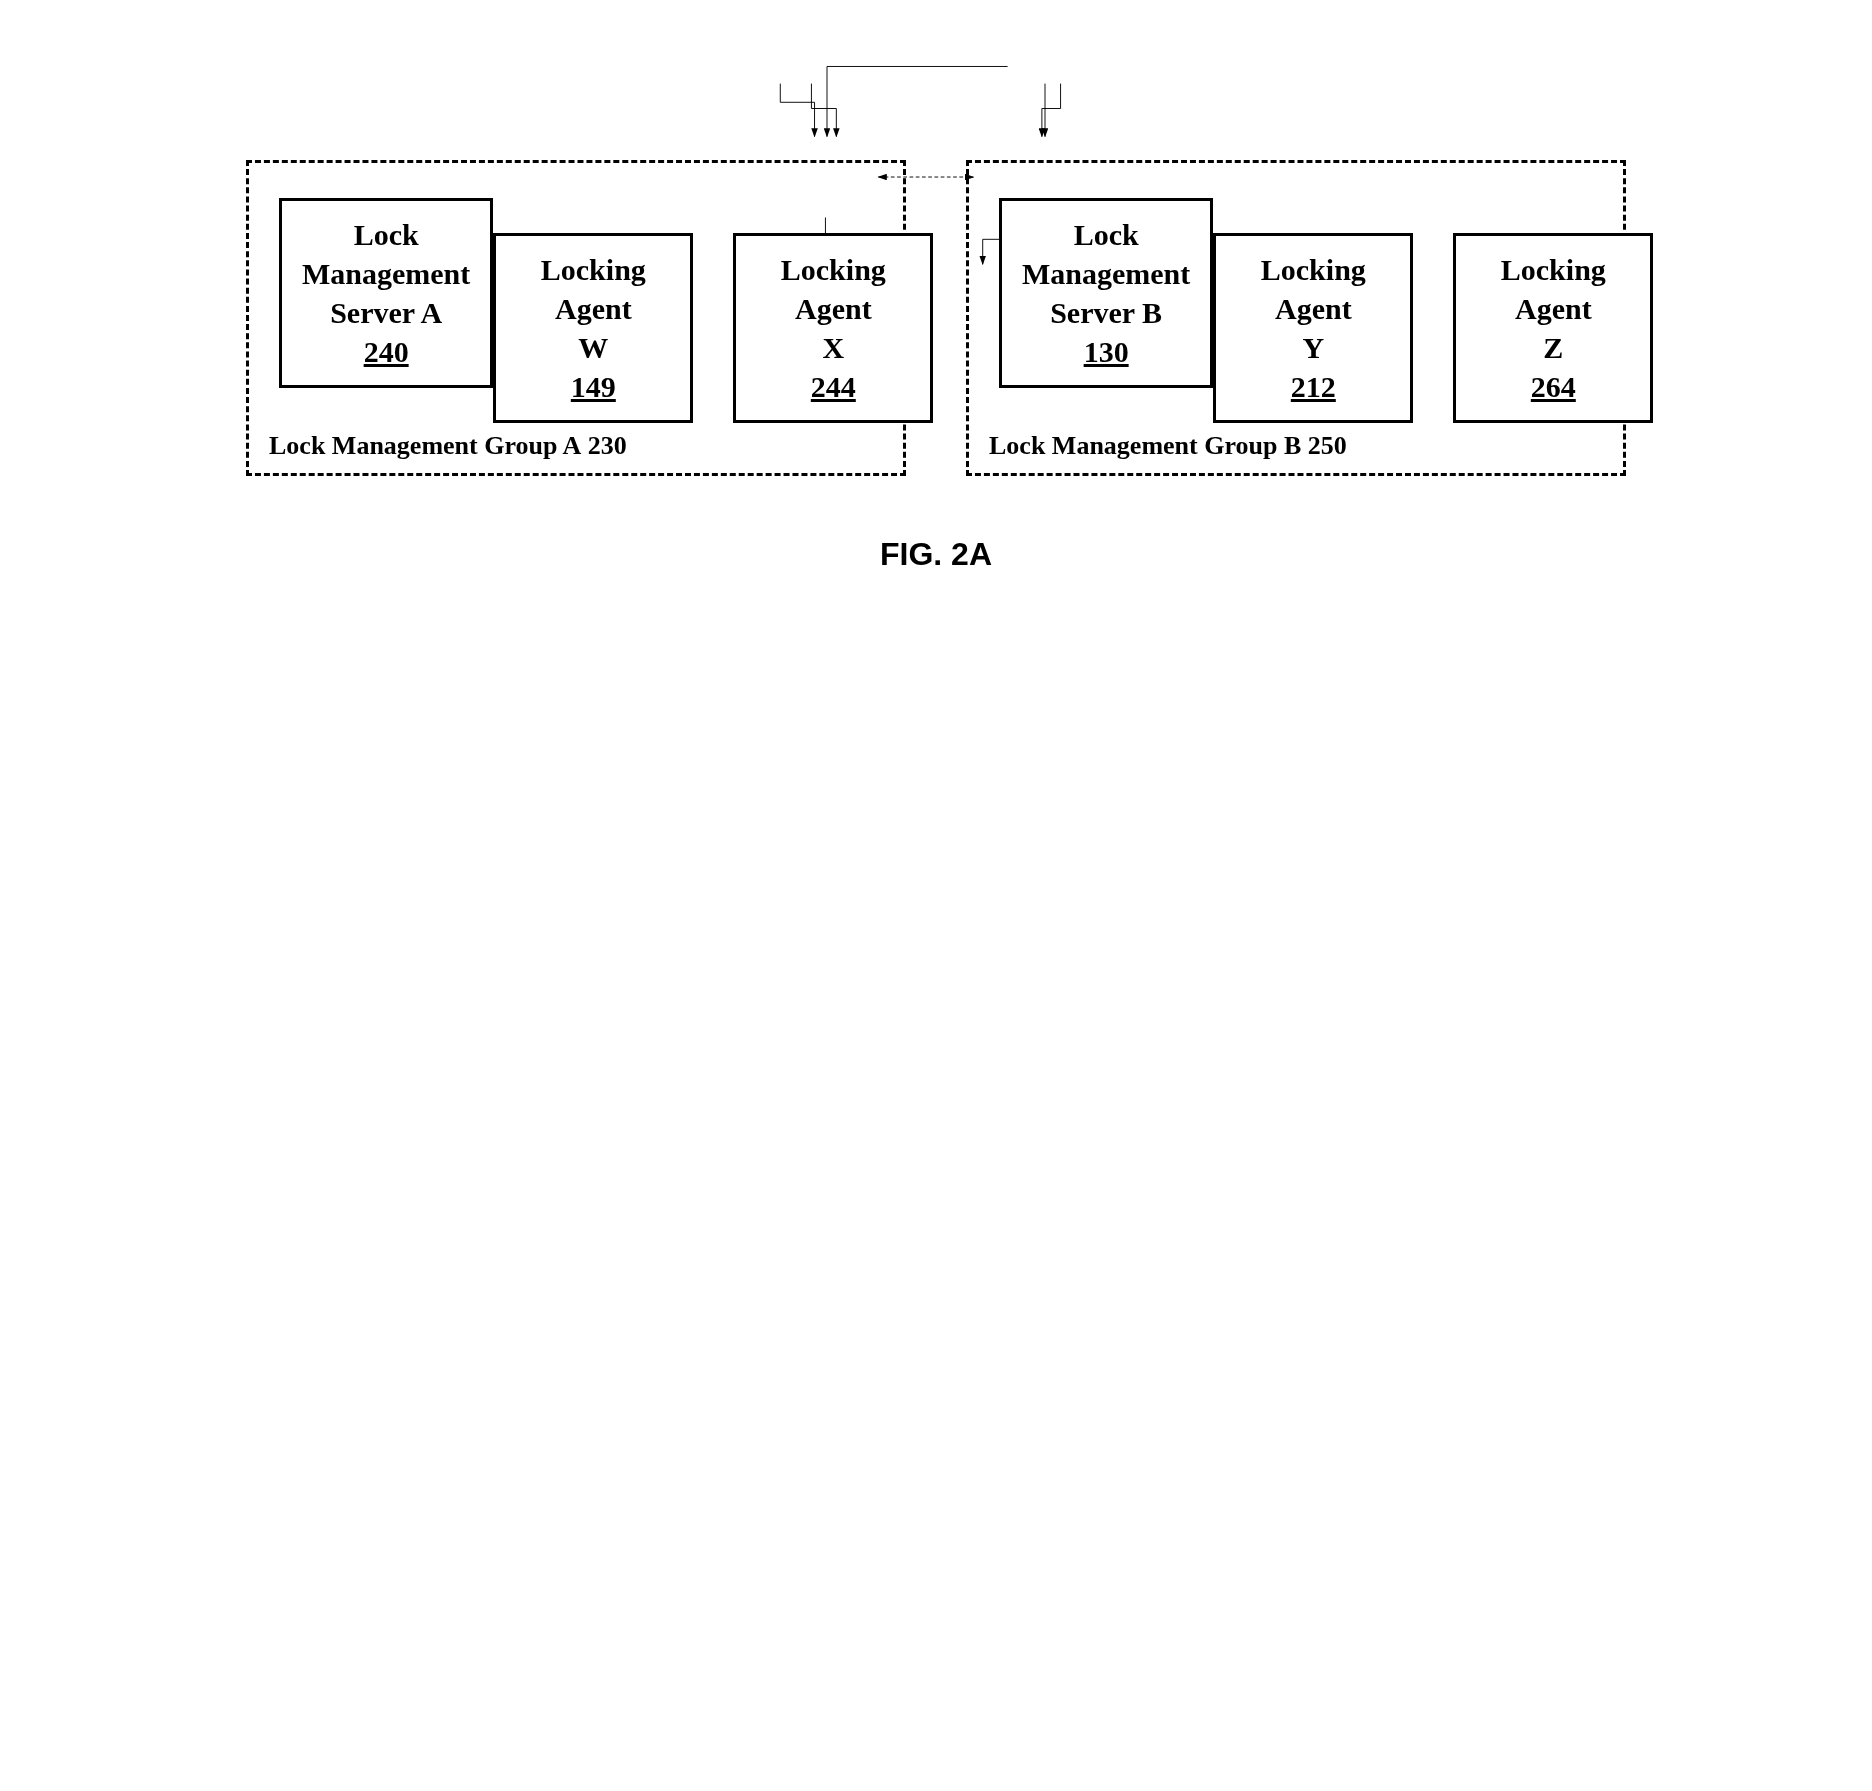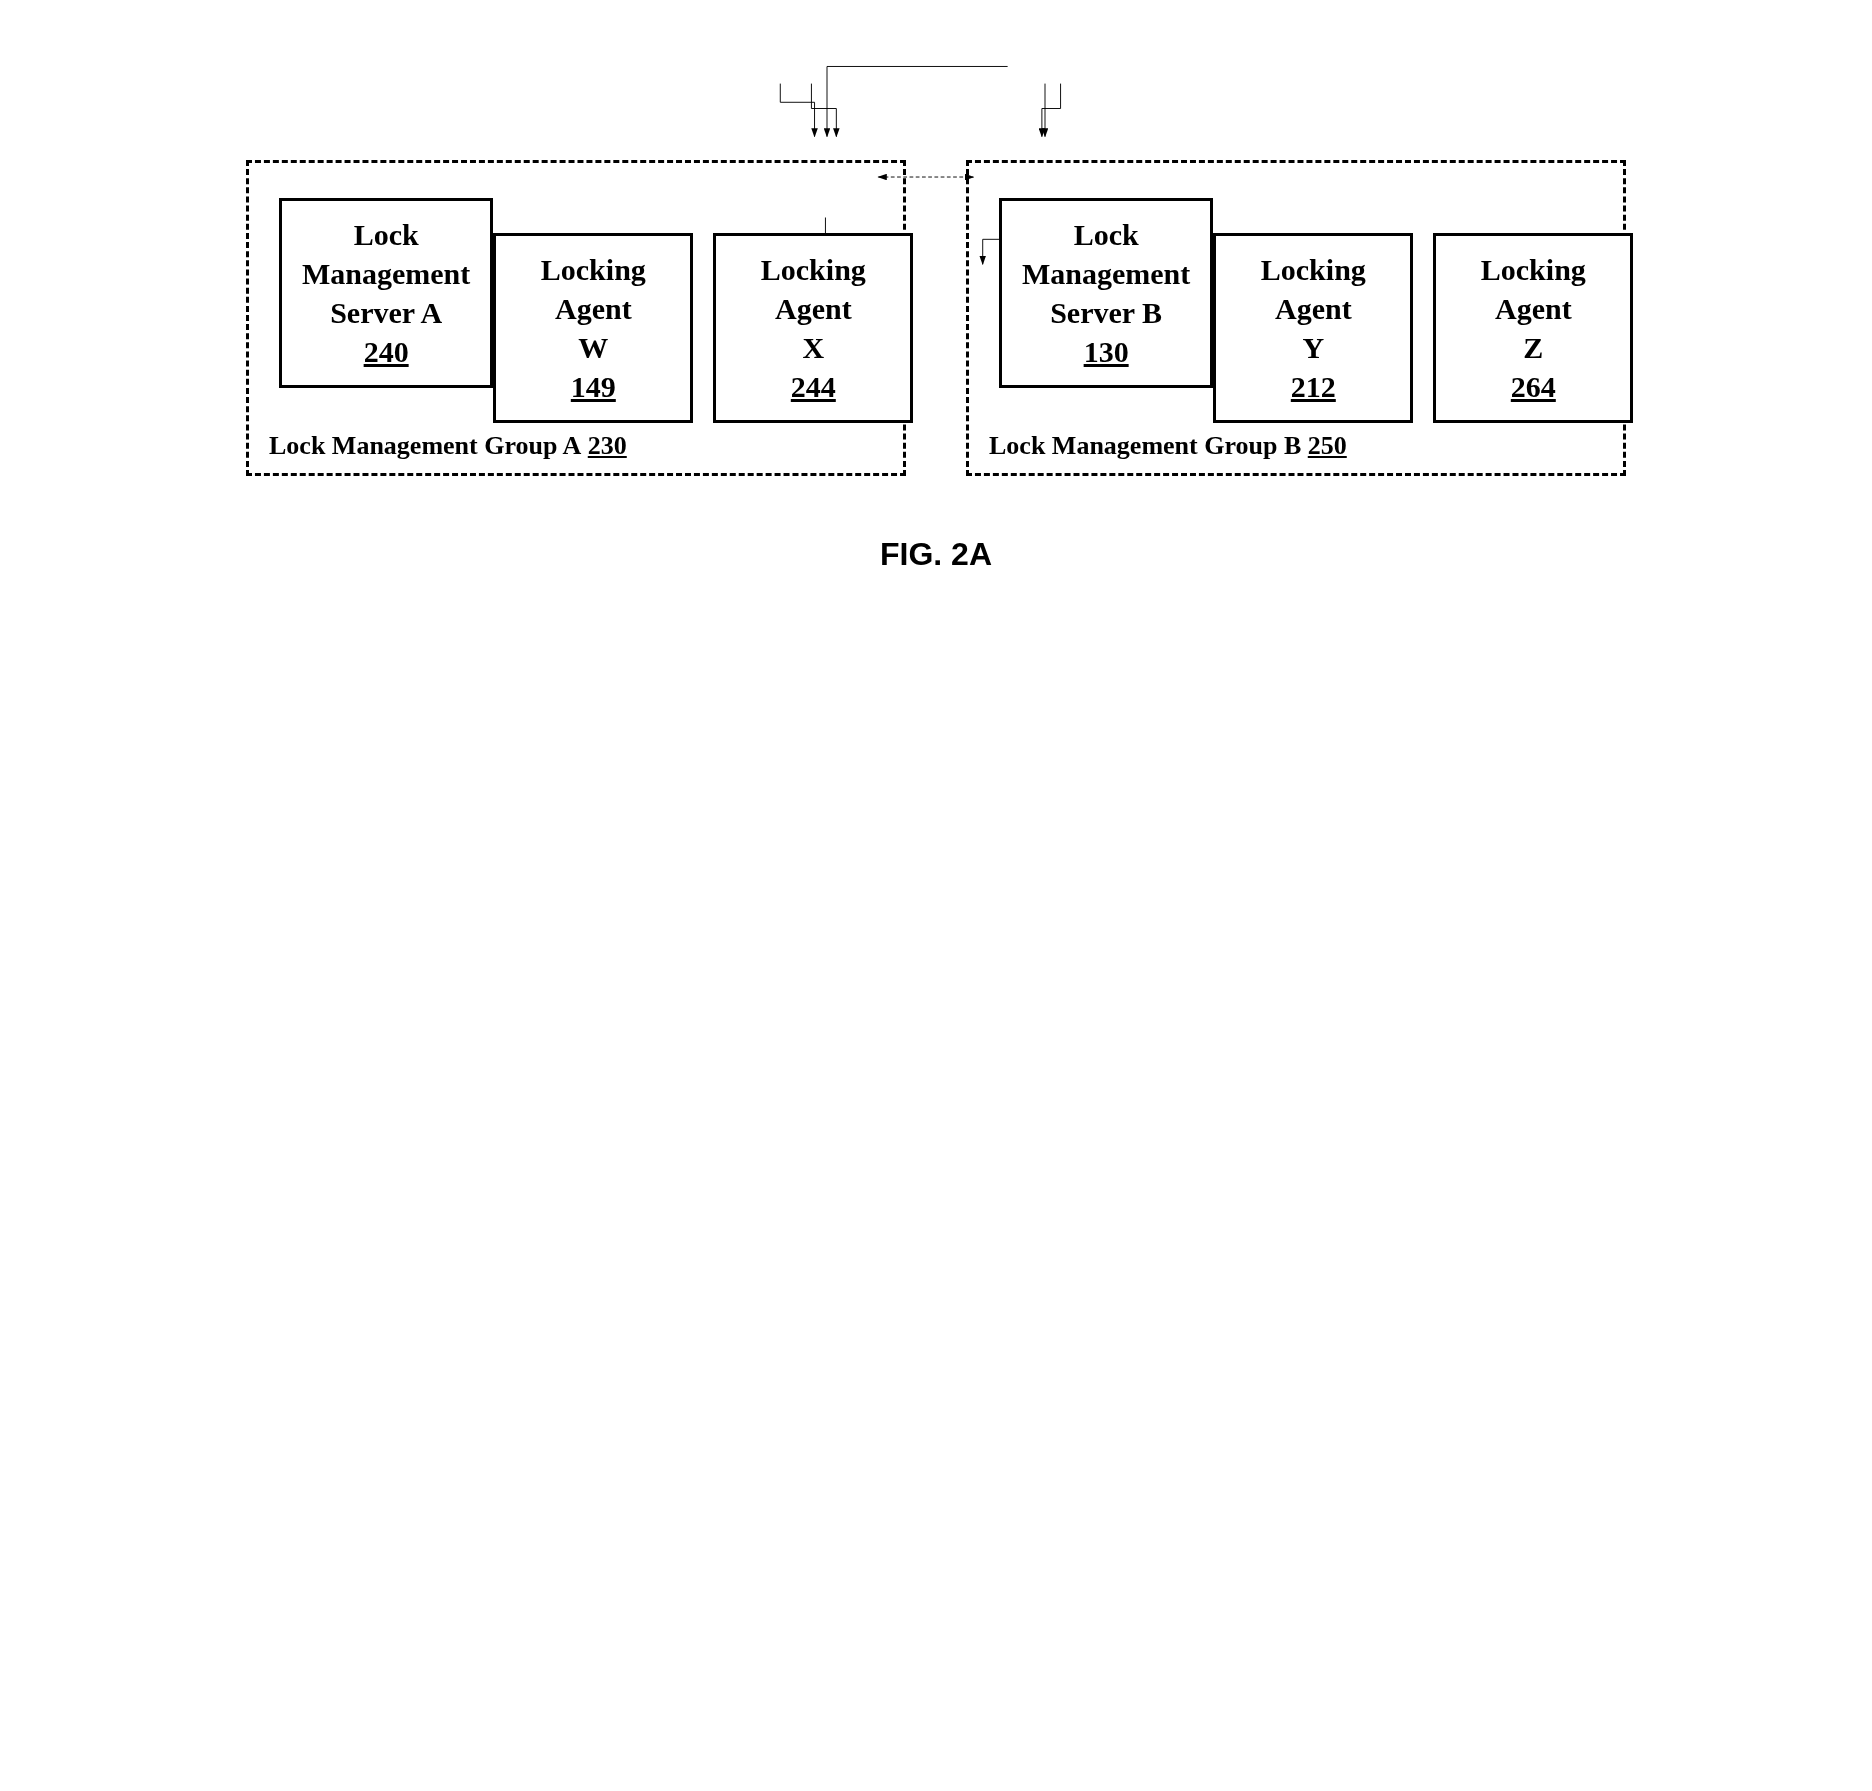--- a/index.html
+++ b/index.html
@@ -81,32 +81,31 @@
 
     .group-label {
       position: absolute;
       bottom: 12px;
       left: 20px;
       font-size: 26px;
       font-weight: bold;
     }
 
     .group-label .underline {
-      text-decoration: underline;
     }
 
     .lock-mgmt-box {
       width: 240px;
       margin-bottom: 30px;
     }
 
     .agents-row {
       display: flex;
       flex-direction: row;
-      gap: 20px;
+      gap: 40px;
       margin-top: 40px;
     }
 
     .agent-box {
       width: 200px;
     }
 
     
     .svg-overlay {
       position: absolute;

